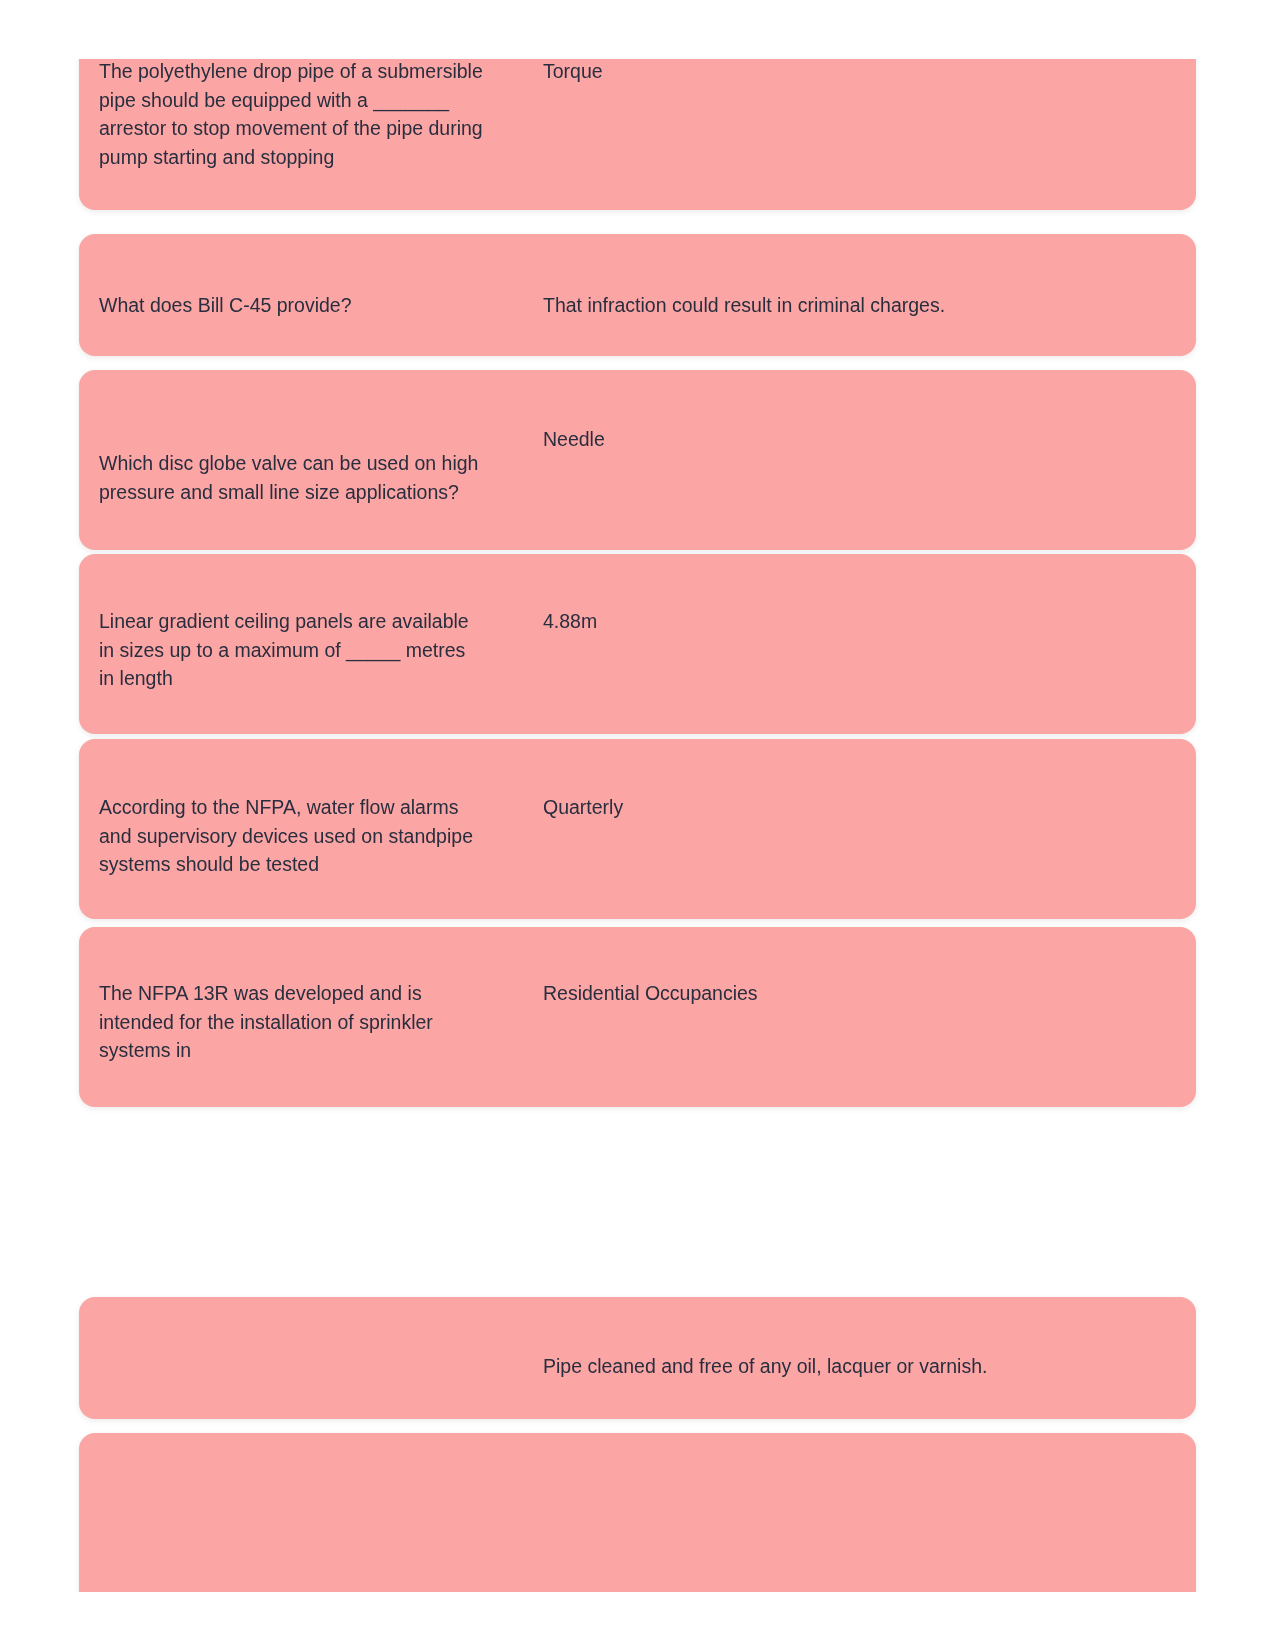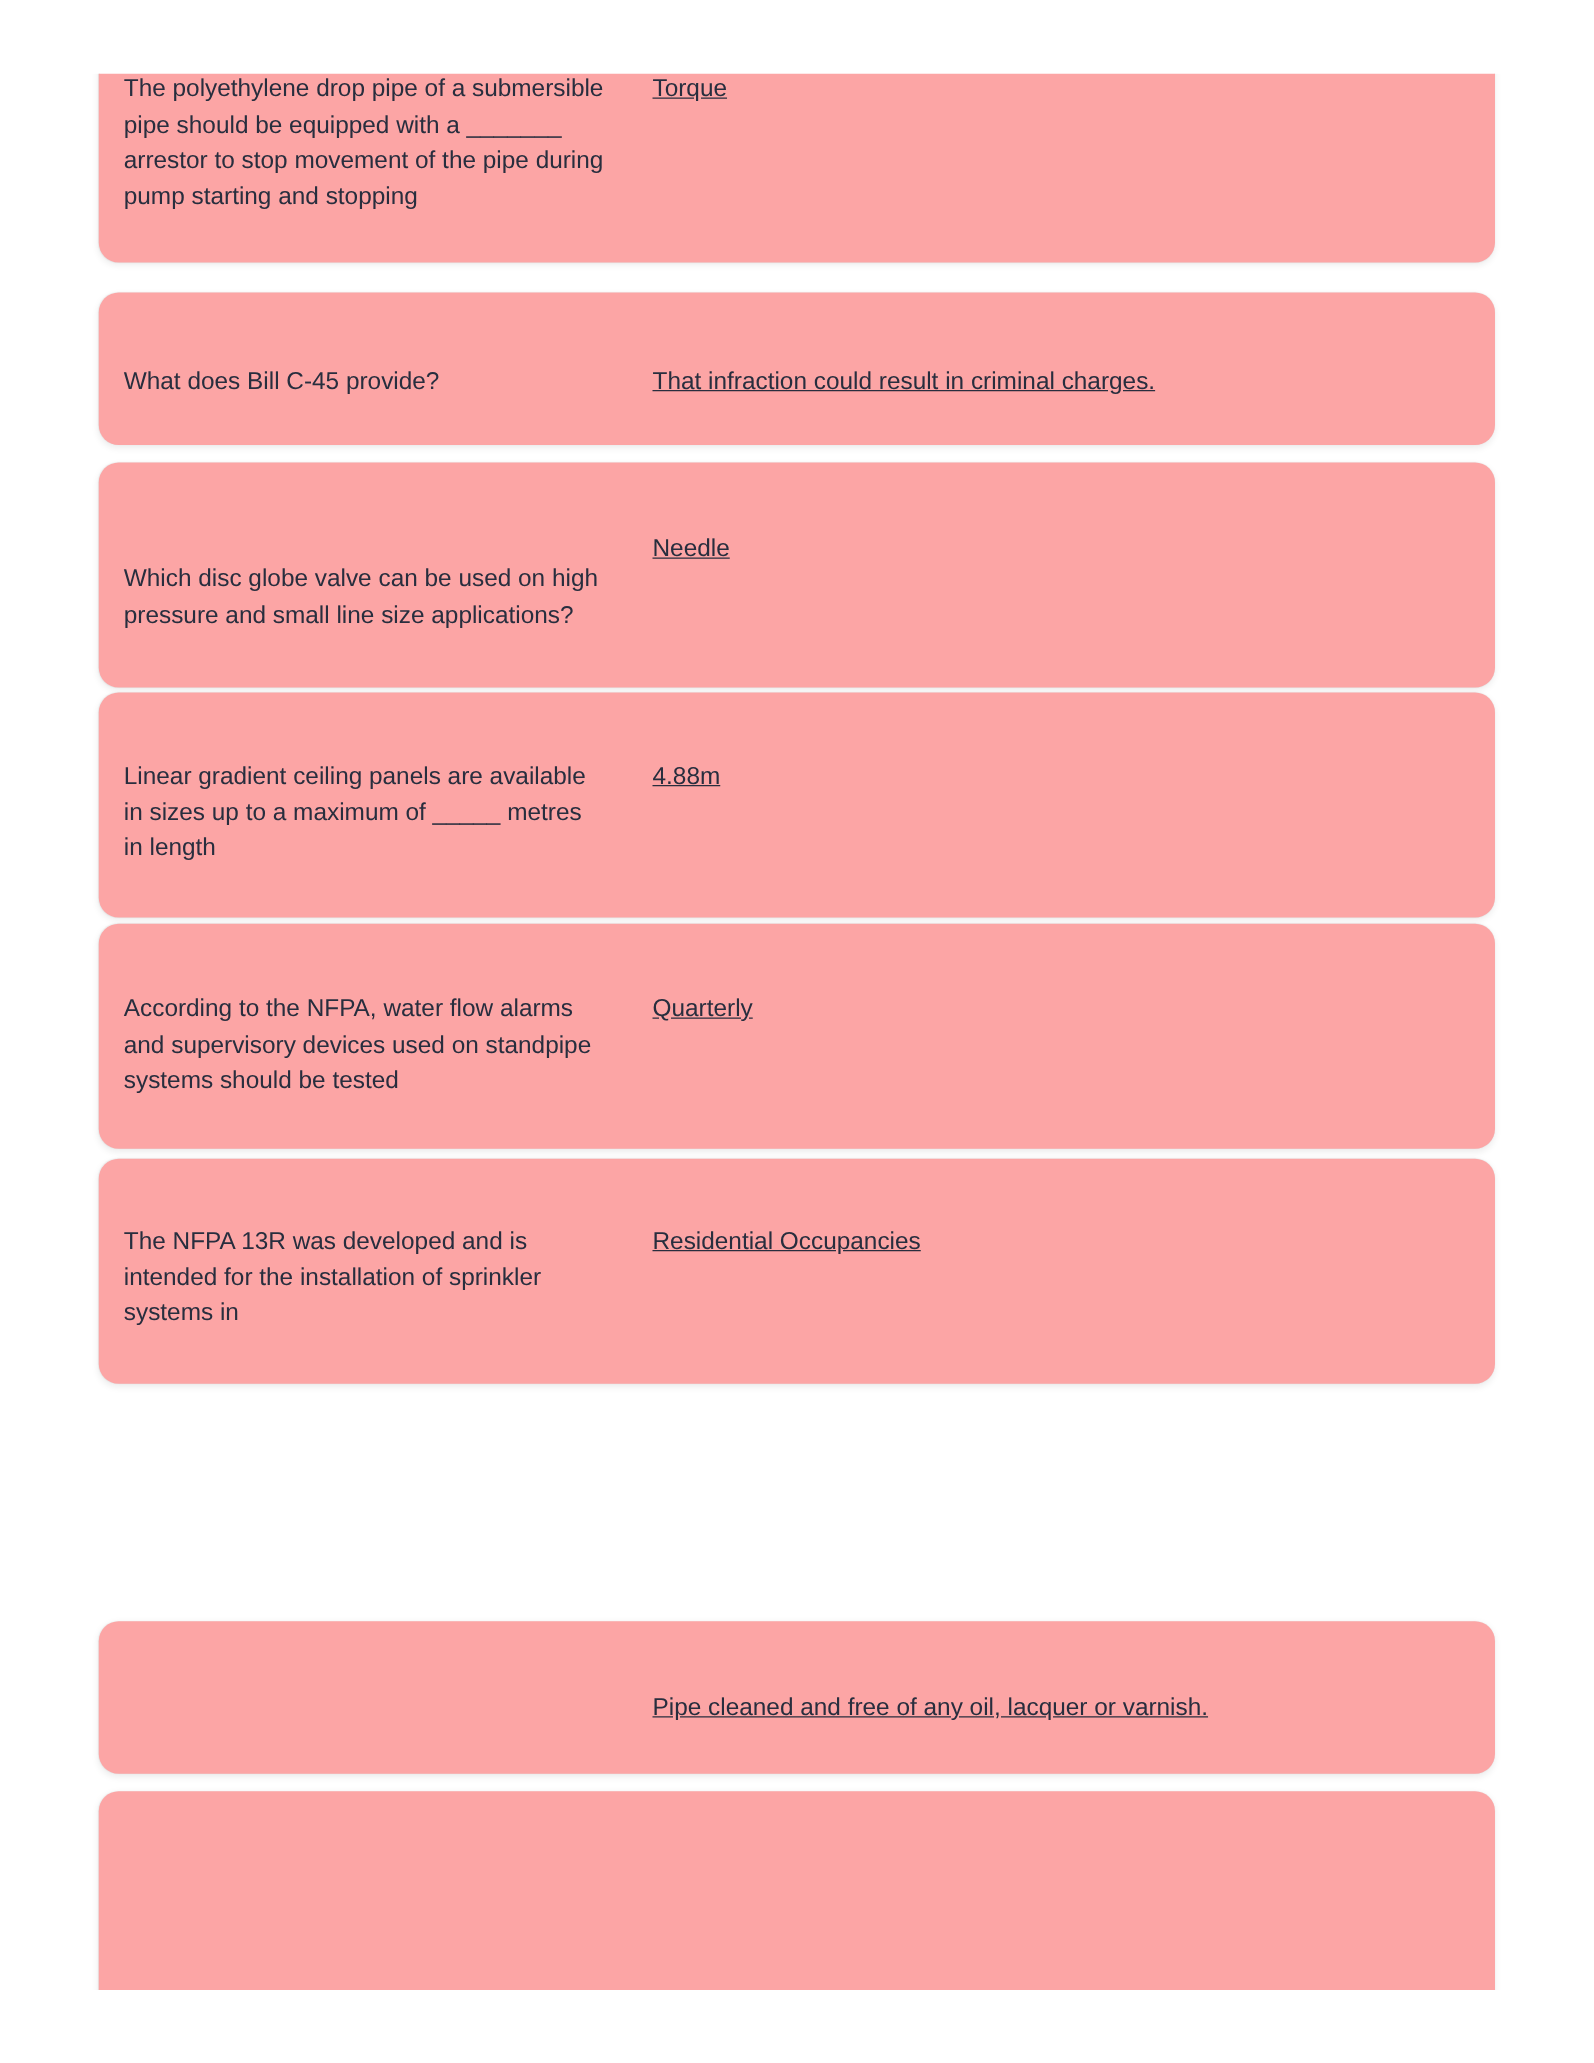--- a/index.html
+++ b/index.html
@@ -3,21 +3,21 @@
   <meta charset="utf-8">
   <style>
     html, body { margin: 0; padding: 0; background: #ffffff; }
     body { width: 1275px; height: 1650px; position: relative; overflow: hidden;
            font-family: "Liberation Sans", sans-serif; color: #282e3e; }
     .viewport { position: absolute; left: 0; top: 59px; width: 1275px; height: 1533px; overflow: hidden; }
     .card { position: absolute; left: 79px; width: 1117px; background: #fca5a5;
             border-radius: 16px; box-shadow: 0 2px 6px rgba(0,0,0,0.08), 0 0 1px rgba(0,0,0,0.06); }
     .q, .a { position: absolute; font-size: 19.5px; line-height: 28.5px; }
     .q { left: 20px; width: 385px; }
-    .a { left: 443px; width: 640px; text-decoration: underline; }
+    .a { left: 464px; width: 640px; }
   </style>
 </head>
 <body>
 
 <div class="viewport">
 
   <div class="card" style="top:-40px;height:191px;">
     <div class="q" style="top:38px;">The polyethylene drop pipe of a submersible pipe should be equipped with a _______ arrestor to stop movement of the pipe during pump starting and stopping</div>
     <div class="a" style="top:38px;">Torque</div>
   </div>

